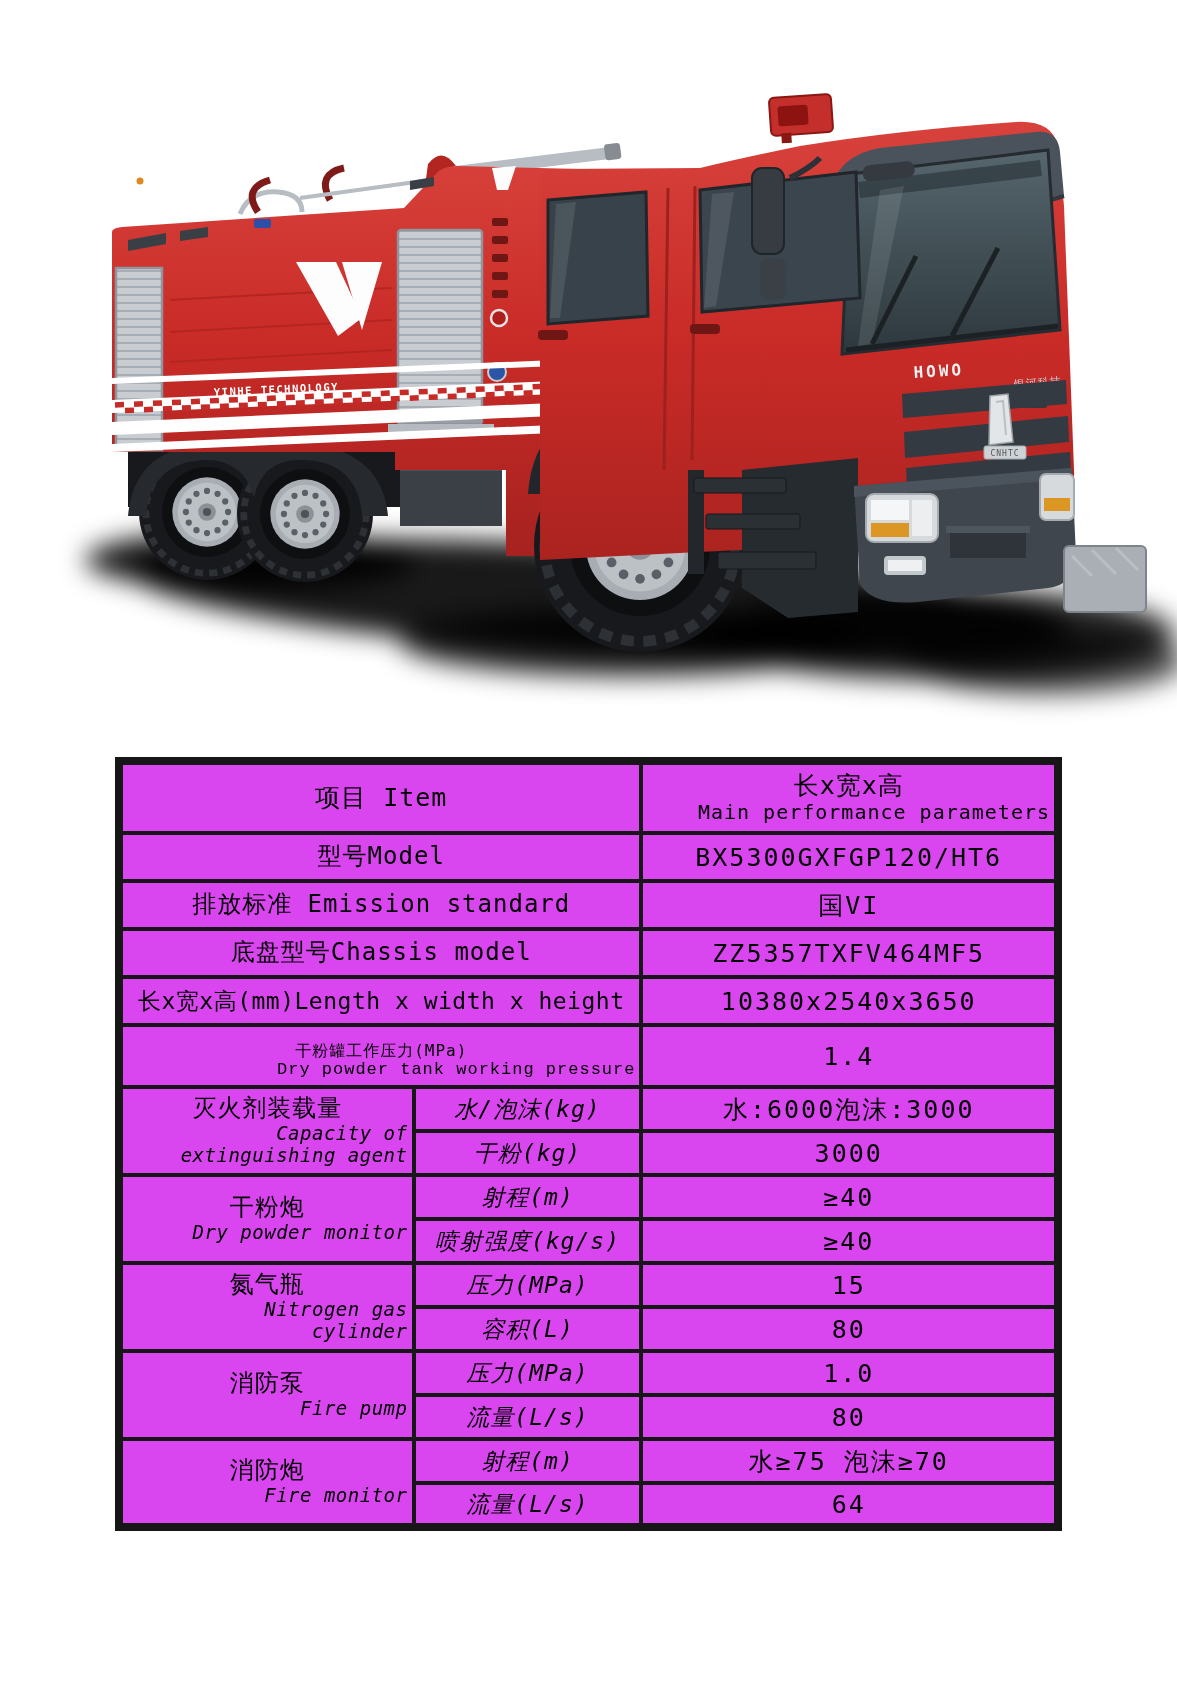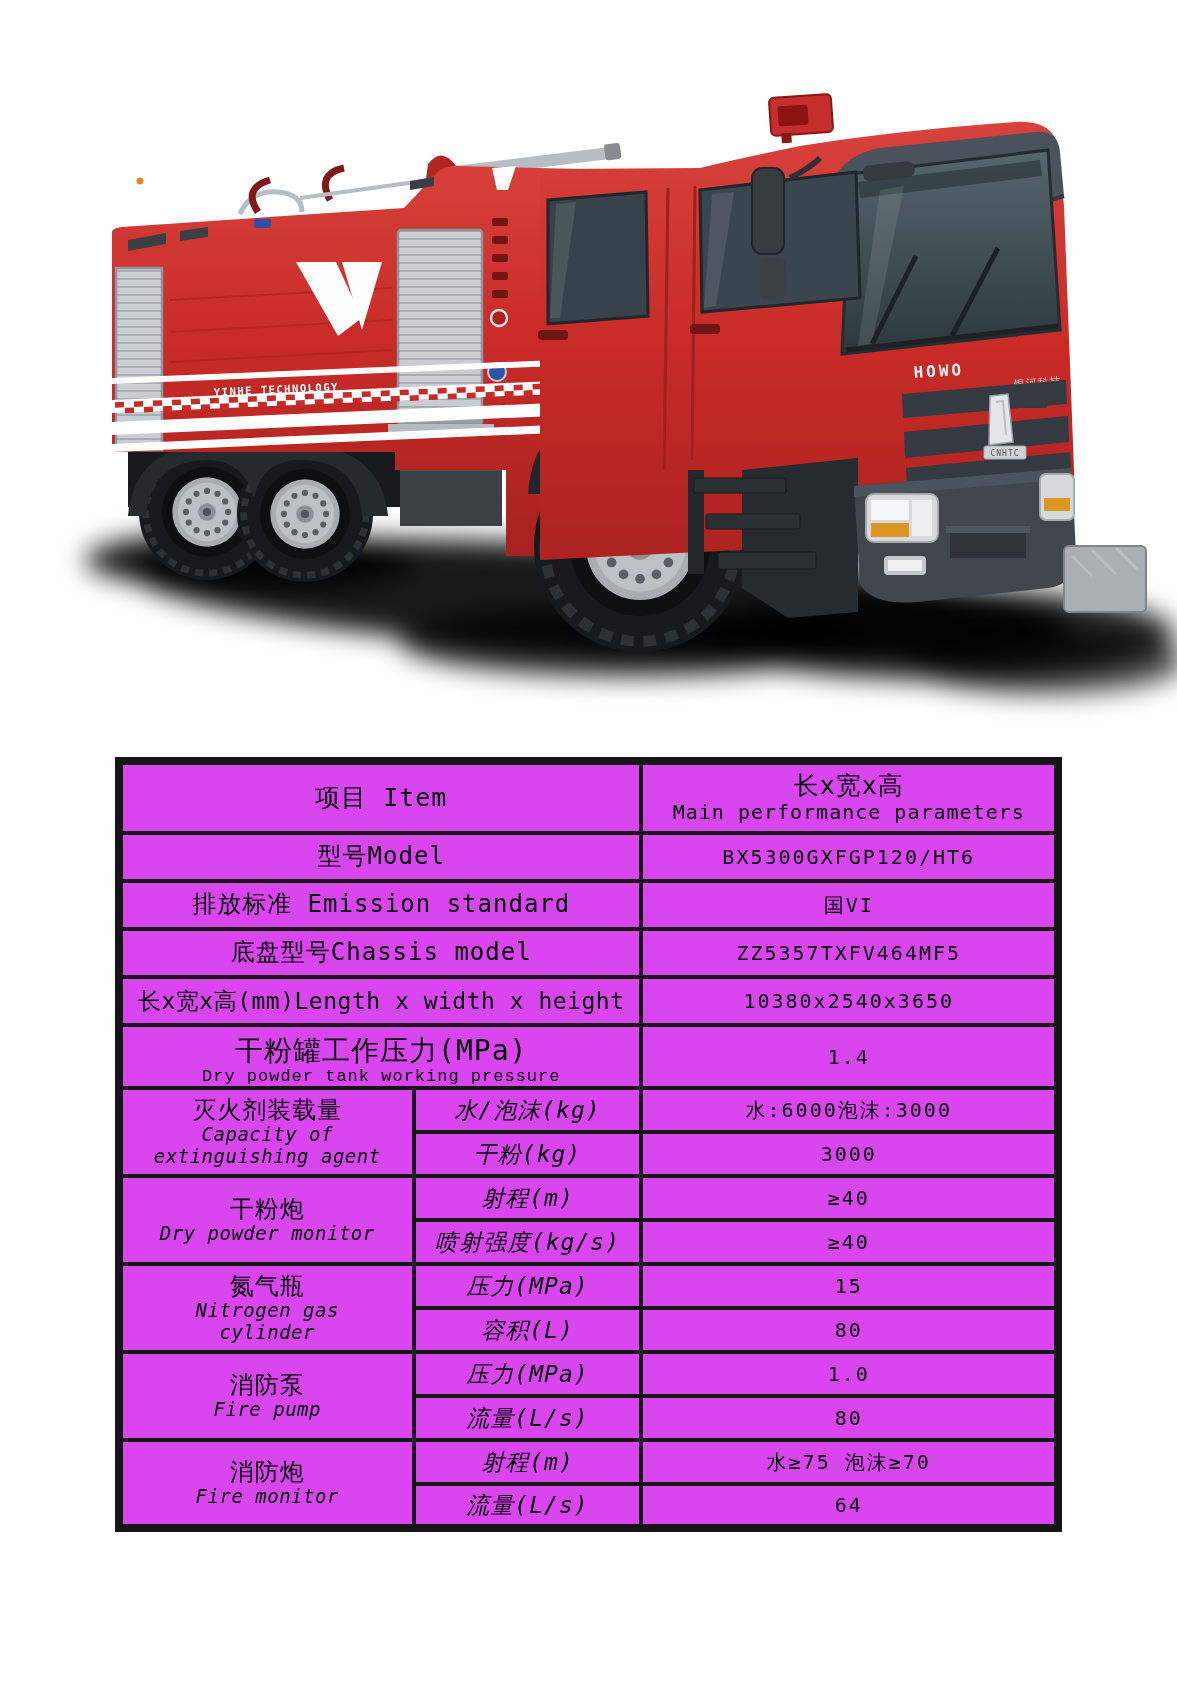--- a/index.html
+++ b/index.html
@@ -7,26 +7,26 @@
   .truck-wrap{position:relative;width:1177px;height:730px;overflow:hidden;}
   .truck-wrap svg{display:block;}
   table.spec{border-collapse:collapse;table-layout:fixed;margin-left:115px;margin-top:27px;width:947px;border:8px solid #161616;background:#d946ef;}
   table.spec td{border:4px solid #161616;text-align:center;vertical-align:middle;padding:0 4px;overflow:hidden;}
   col.c1{width:292px;} col.c2{width:226px;} col.c3{width:413px;}
   tr.h-head{height:72px;} tr.h-std{height:48px;} tr.h-dbl{height:62px;} tr.h-grp{height:44px;}
   .cjk{font-size:24px;letter-spacing:1px;line-height:1.15;}
   .cjk.lg{font-size:25px;}
   .cjk.fit{font-size:23px;letter-spacing:0.5px;}
   .cjk.p{font-size:23px;font-style:italic;}
-  .en{font-size:20px;letter-spacing:1.5px;line-height:1.15;white-space:nowrap;}
+  .en{font-size:20px;letter-spacing:1.5px;line-height:1.15;white-space:nowrap;text-align:right;}
   .en.sm{font-size:20px;letter-spacing:1px;}
   .en.gs{font-size:19px;letter-spacing:0.5px;font-style:italic;}
   .en.ps{font-size:17px;letter-spacing:1px;font-family:Liberation Mono, monospace;}
-  .val{font-size:20px;letter-spacing:2px;white-space:nowrap;}
-  .cjk2{font-size:28px;letter-spacing:1px;line-height:1.1;margin-top:9px;}
+  .val{font-size:25px;letter-spacing:2px;white-space:nowrap;}
+  .cjk2{font-size:16px;letter-spacing:1px;line-height:1.1;margin-top:9px;}
 </style>
 </head>
 <body>
 
 <div class="truck-wrap">
 <svg width="1177" height="730" viewBox="0 0 1177 730" xmlns="http://www.w3.org/2000/svg">
   <defs>
     <filter id="soft" x="-40%" y="-40%" width="180%" height="180%">
           <feGaussianBlur stdDeviation="13"></feGaussianBlur>
         </filter>

